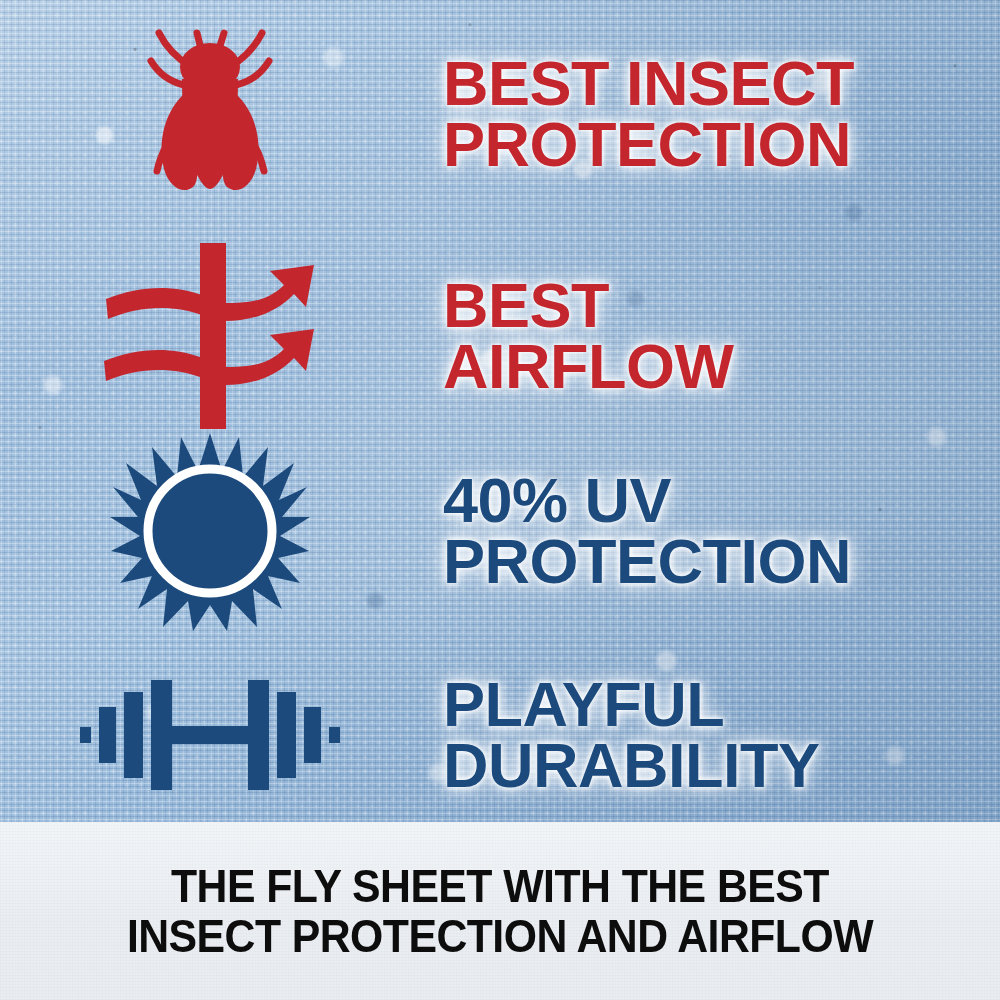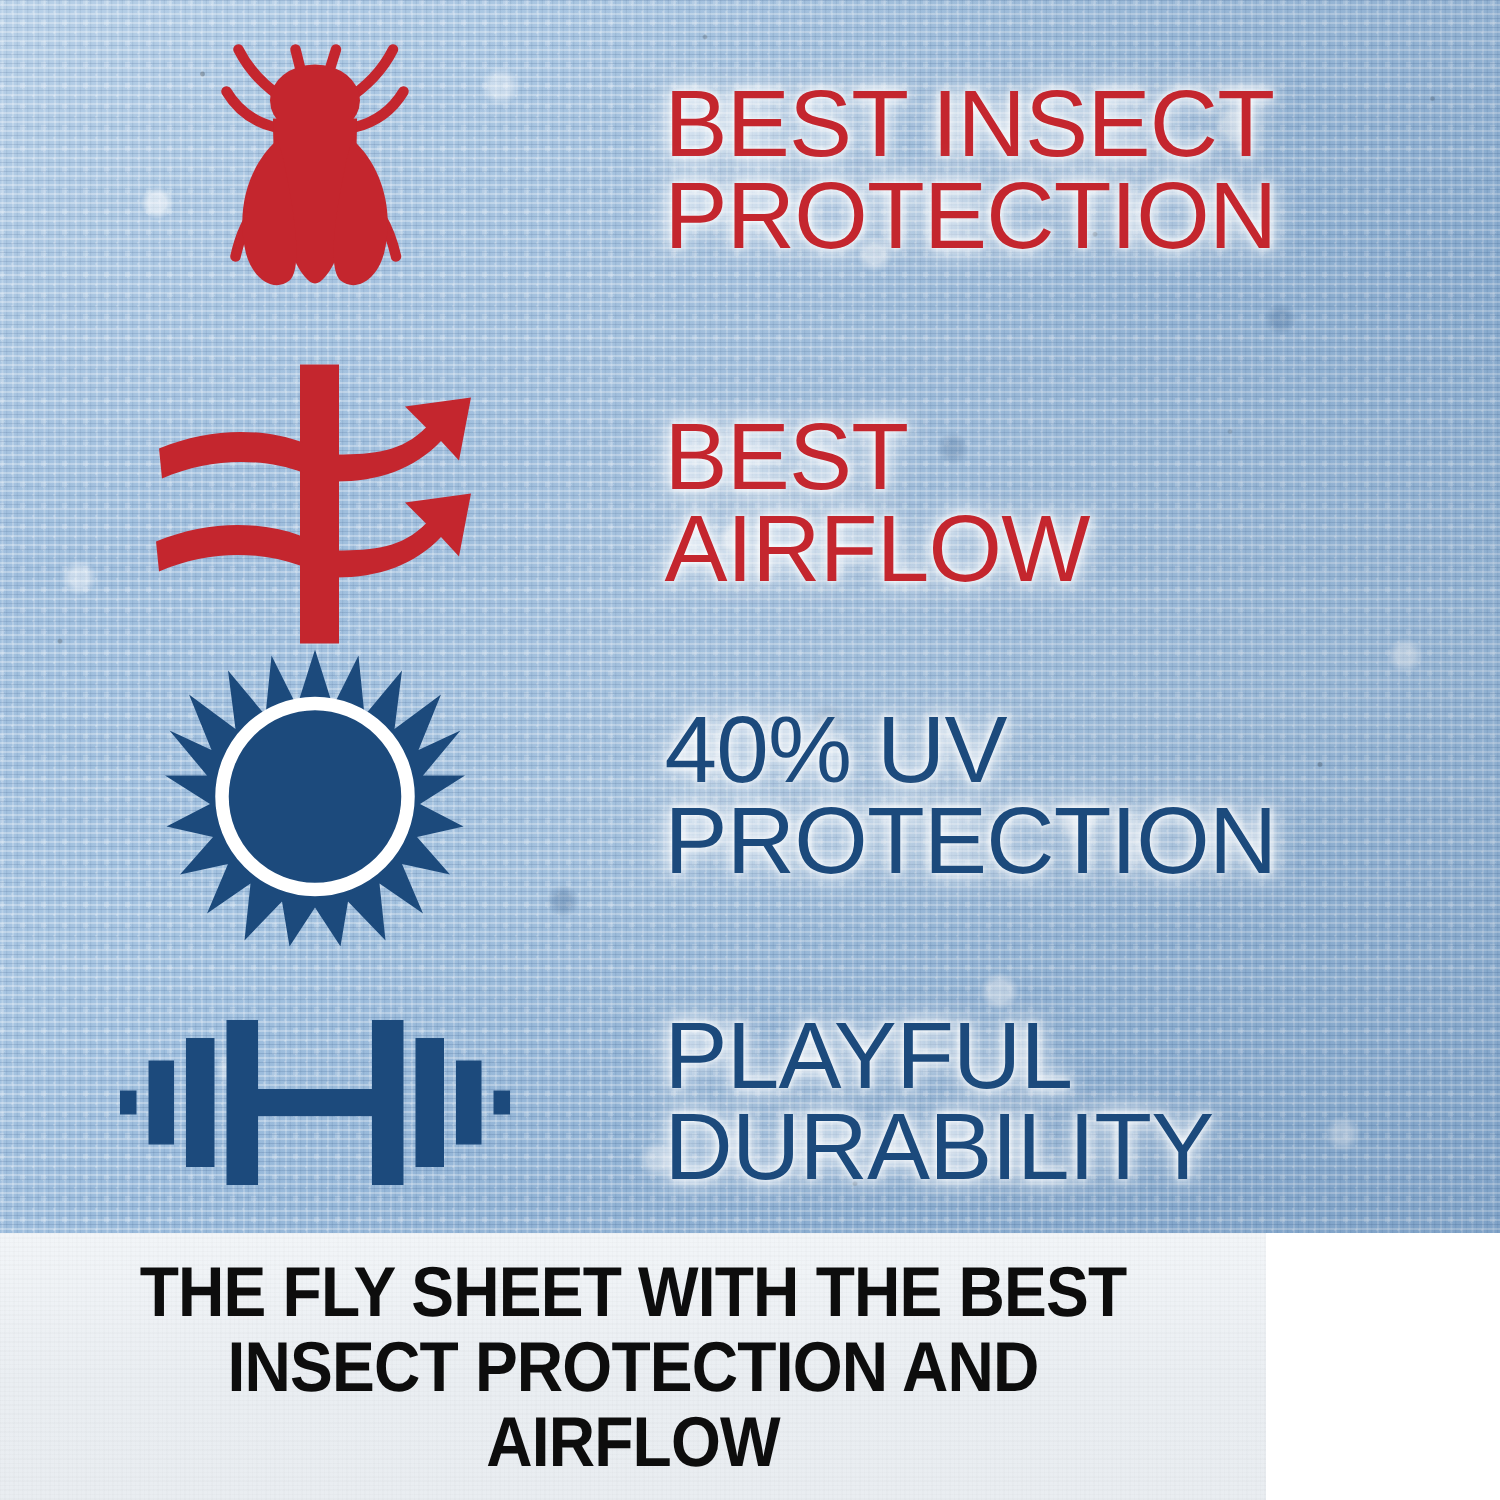--- a/index.html
+++ b/index.html
@@ -127,21 +127,21 @@
     flex: 0 0 420px;
   }
   .text-cell {
     flex: 1 1 auto;
     padding-left: 23px;
   }
 
   .feature-text {
     margin: 0;
     font-family: "Liberation Sans", sans-serif;
-    font-weight: 400;
+    font-weight: 700;
     line-height: 0.97;
     letter-spacing: -0.5px;
     text-transform: uppercase;
     white-space: pre-line;
   }
   .feature-text.red {
     color: #c4262e;
     text-shadow:
       0 0 5px rgba(255,255,255,.98),
       0 0 10px rgba(255,255,255,.92),
@@ -166,21 +166,21 @@
   #row-insect  .feature-text { font-size: 63px; }
   #row-airflow .feature-text { font-size: 63px; }
   #row-uv      .feature-text { font-size: 63px; }
   #row-duravle .feature-text { font-size: 63px; }
 
   
   .caption-bar {
     position: absolute;
     left: 0;
     top: 822px;
-    width: 844px;
+    width: 1000px;
     height: 178px;
     background-color: #eff2f5;
     background-image:
       repeating-linear-gradient(0deg, rgba(0,0,0,.014) 0 1px, rgba(0,0,0,0) 1px 3px),
       repeating-linear-gradient(90deg, rgba(0,0,0,.012) 0 1px, rgba(0,0,0,0) 1px 3px),
       linear-gradient(180deg, #f2f5f8 0%, #eaeef2 55%, #e9edf1 100%);
     display: flex;
     align-items: center;
     justify-content: center;
   }

